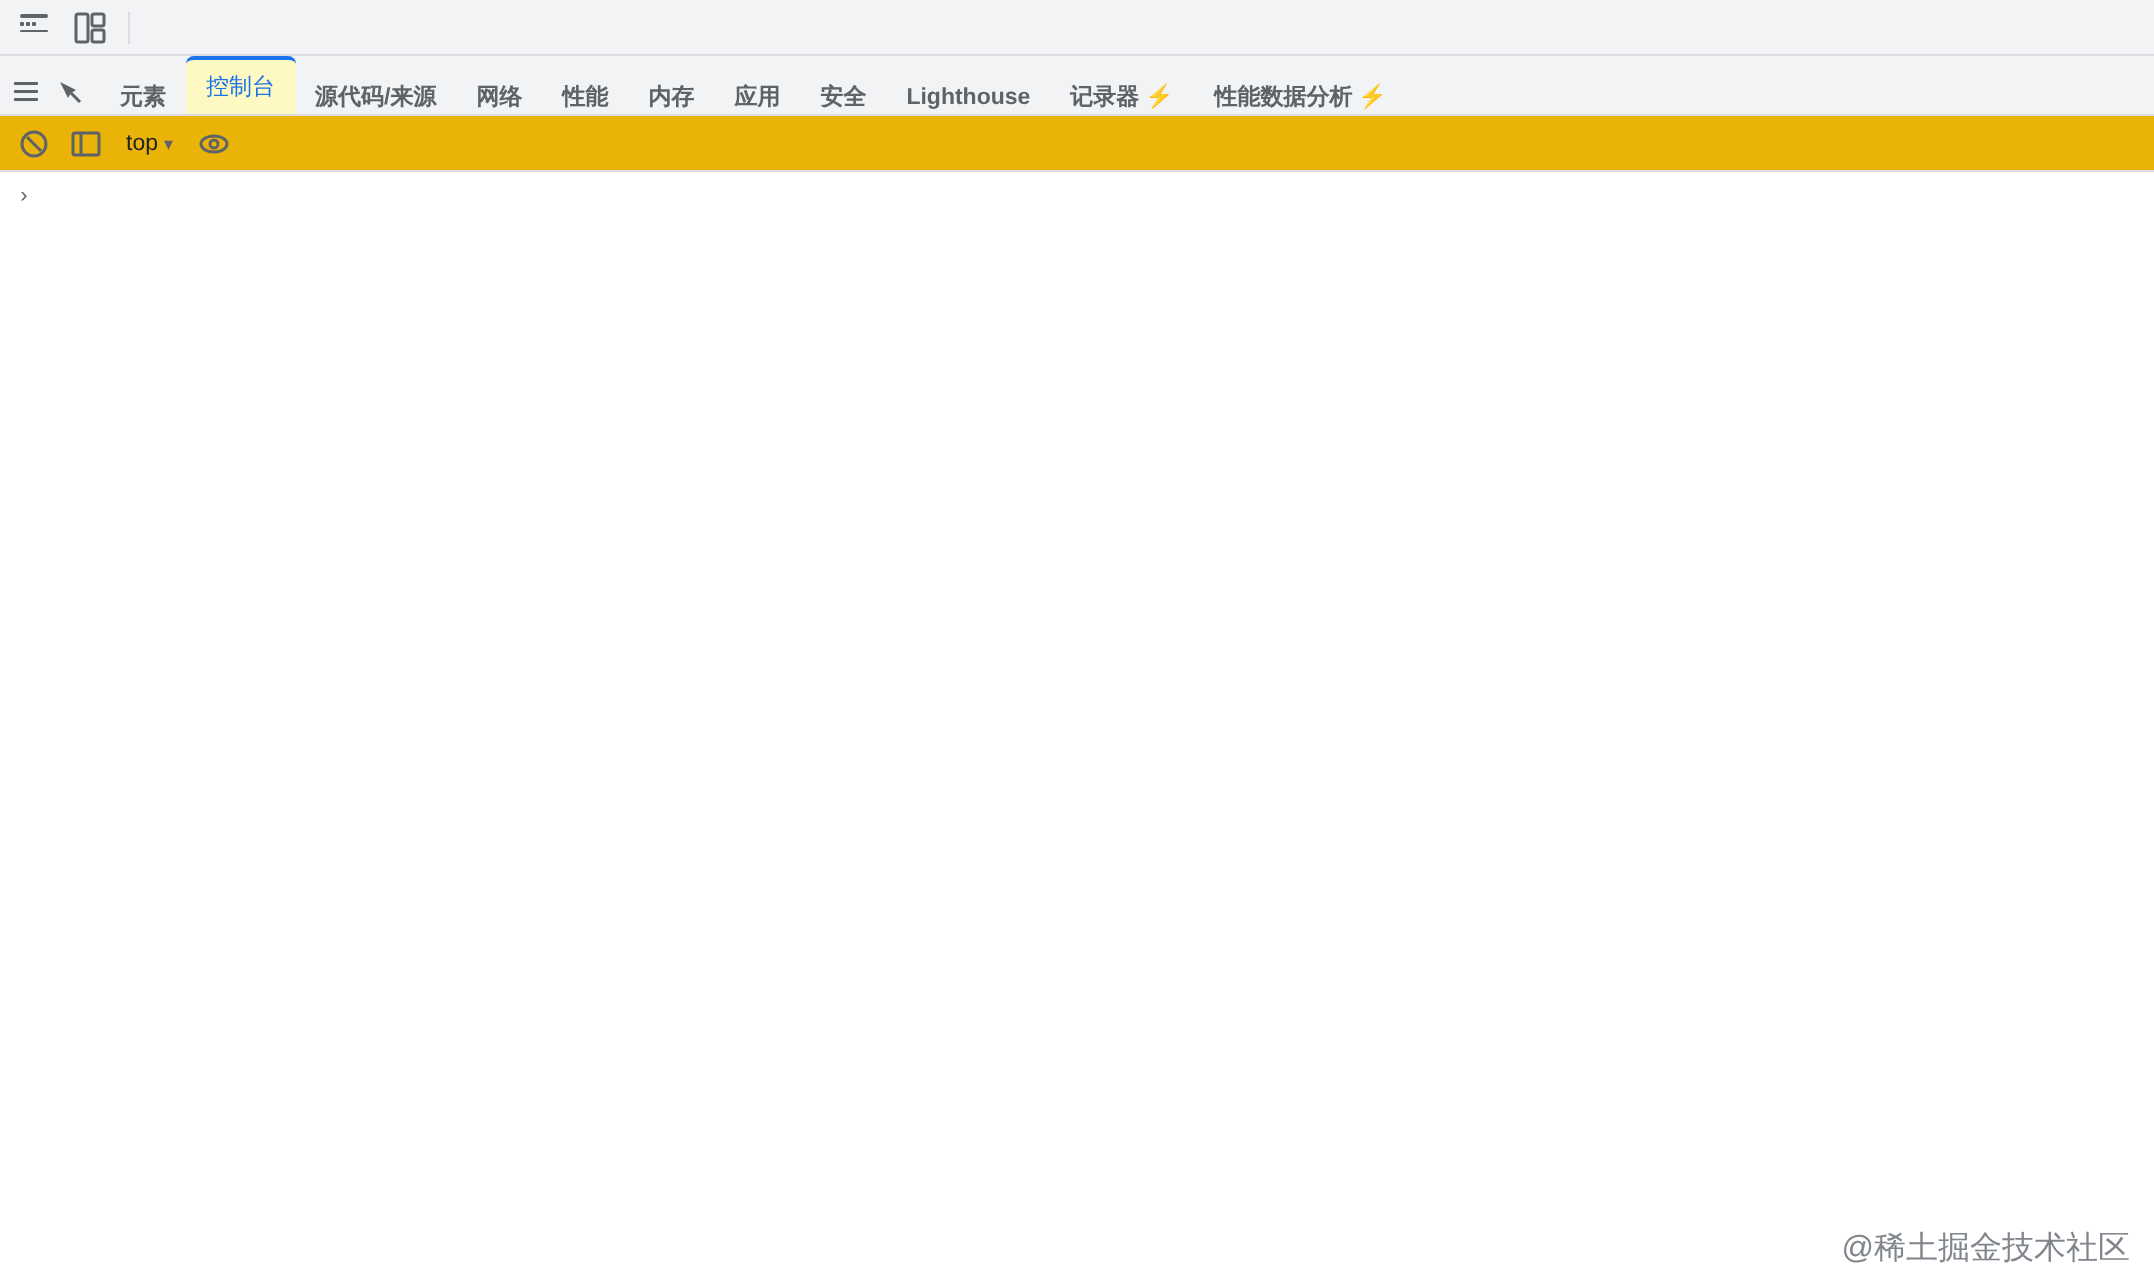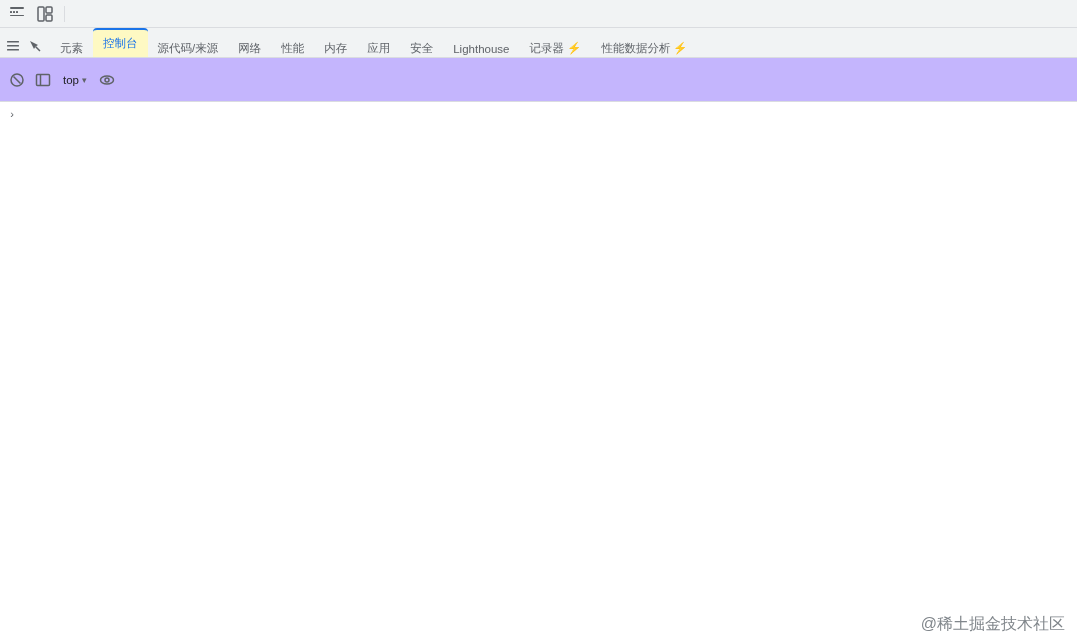--- a/index.html
+++ b/index.html
@@ -56,36 +56,37 @@
       display: flex;
       align-items: center;
       padding: 0 10px;
       height: 17px;
       font-size: 11.5px;
       color: #5f6368;
       cursor: pointer;
       border-radius: 4px 4px 0 0;
       white-space: nowrap;
       user-select: none;
+      font-weight: bold;
     }
 
     .tab-item.active {
       background: #fef9c3;
       color: #1a73e8;
       border-top: 2px solid #1a73e8;
       height: 29px;
       font-weight: 500;
     }
 
     
     .console-toolbar {
       display: flex;
       align-items: center;
-      height: 44px;
-      background: #c4b5fd;
+      height: 28px;
+      background: #eab308;
       border-bottom: 1px solid #dadce0;
       padding: 0 6px;
       gap: 4px;
     }
 
     .console-toolbar-icon {
       width: 22px;
       height: 22px;
       display: flex;
       align-items: center;

